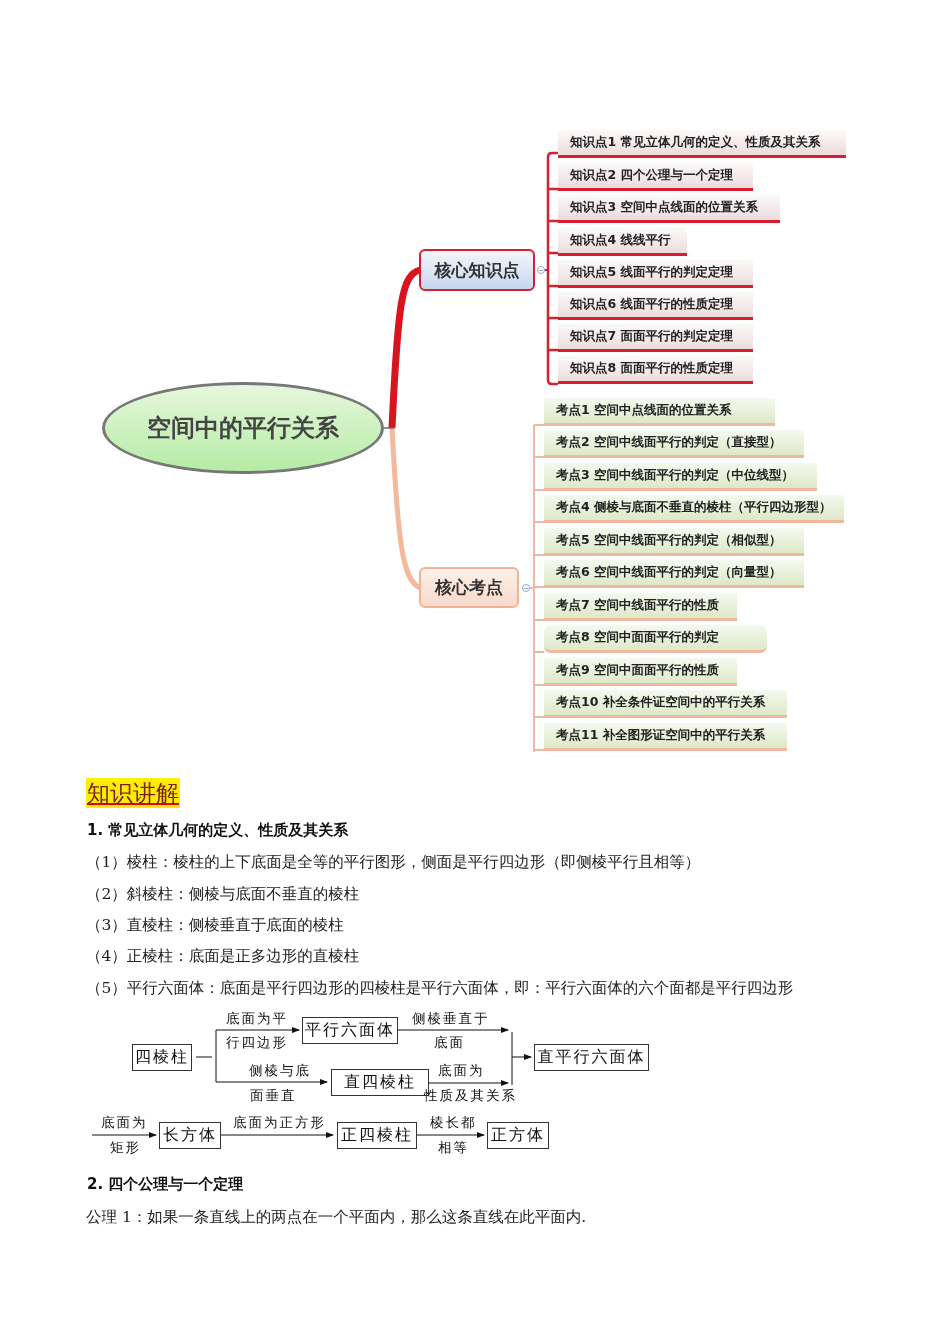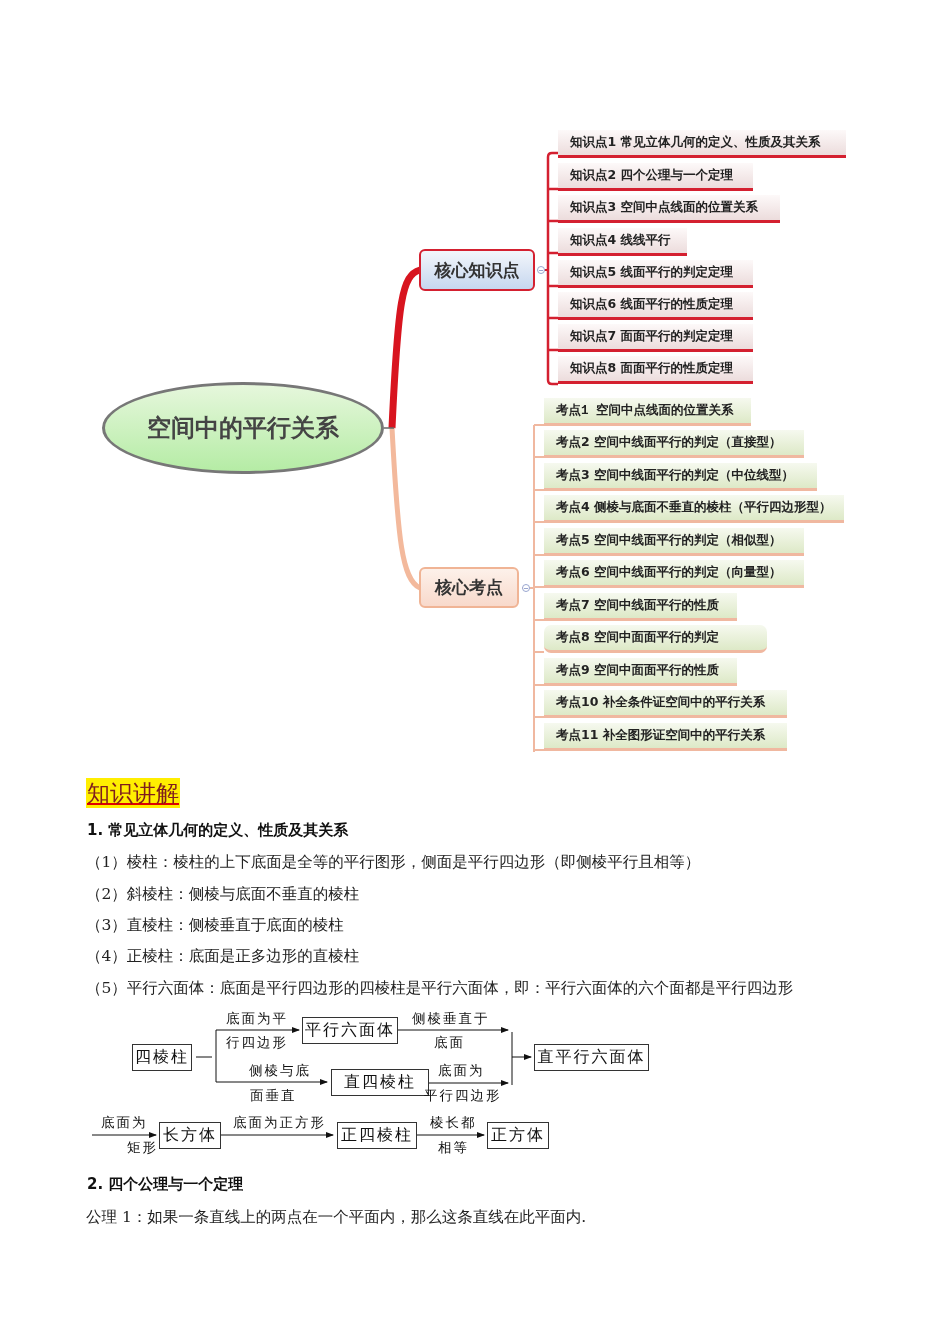--- a/index.html
+++ b/index.html
@@ -95,21 +95,21 @@
 
   <div class="leaf k" style="left:558px; top:130px; width:288px;">知识点1 常见立体几何的定义、性质及其关系</div>
   <div class="leaf k" style="left:558px; top:163px; width:195px;">知识点2 四个公理与一个定理</div>
   <div class="leaf k" style="left:558px; top:195px; width:222px;">知识点3 空间中点线面的位置关系</div>
   <div class="leaf k" style="left:558px; top:228px; width:129px;">知识点4 线线平行</div>
   <div class="leaf k" style="left:558px; top:260px; width:195px;">知识点5 线面平行的判定定理</div>
   <div class="leaf k" style="left:558px; top:292px; width:195px;">知识点6 线面平行的性质定理</div>
   <div class="leaf k" style="left:558px; top:324px; width:195px;">知识点7 面面平行的判定定理</div>
   <div class="leaf k" style="left:558px; top:356px; width:195px;">知识点8 面面平行的性质定理</div>
 
-  <div class="leaf e" style="left:544px; top:398px; width:207px;font-family:Liberation Mono, monospace;">考点1 空间中点线面的位置关系</div>
+  <div class="leaf e" style="left:544px; top:398px; width:231px;">考点1 空间中点线面的位置关系</div>
   <div class="leaf e" style="left:544px; top:430px; width:260px;">考点2 空间中线面平行的判定（直接型）</div>
   <div class="leaf e" style="left:544px; top:463px; width:273px;">考点3 空间中线面平行的判定（中位线型）</div>
   <div class="leaf e" style="left:544px; top:495px; width:300px;">考点4 侧棱与底面不垂直的棱柱（平行四边形型）</div>
   <div class="leaf e" style="left:544px; top:528px; width:260px;">考点5 空间中线面平行的判定（相似型）</div>
   <div class="leaf e" style="left:544px; top:560px; width:260px;">考点6 空间中线面平行的判定（向量型）</div>
   <div class="leaf e" style="left:544px; top:593px; width:193px;">考点7 空间中线面平行的性质</div>
   <div class="leaf e" style="left:544px; top:625px; width:223px;border-radius:7px;">考点8 空间中面面平行的判定</div>
   <div class="leaf e" style="left:544px; top:658px; width:193px;">考点9 空间中面面平行的性质</div>
   <div class="leaf e" style="left:544px; top:690px; width:243px;">考点10 补全条件证空间中的平行关系</div>
   <div class="leaf e" style="left:544px; top:723px; width:243px;">考点11 补全图形证空间中的平行关系</div>
@@ -157,22 +157,22 @@
   <div class="fbox" style="left:337px; top:1122px; width:80px; height:27px;">正四棱柱</div>
   <div class="fbox" style="left:487px; top:1122px; width:62px; height:27px;">正方体</div>
 
   <div class="flabel" style="left:226px; top:1010px;">底面为平</div>
   <div class="flabel" style="left:226px; top:1034px;">行四边形</div>
   <div class="flabel" style="left:412px; top:1010px;">侧棱垂直于</div>
   <div class="flabel" style="left:434px; top:1034px;">底面</div>
   <div class="flabel" style="left:242px; top:1062px;margin-left:7px;">侧棱与底</div>
   <div class="flabel" style="left:250px; top:1087px;">面垂直</div>
   <div class="flabel" style="left:438px; top:1062px;">底面为</div>
-  <div class="flabel" style="left:424px; top:1087px;">平行四边形</div>
+  <div class="flabel" style="left:424px; top:1087px;">性质及其关系</div>
   <div class="flabel" style="left:101px; top:1114px;">底面为</div>
-  <div class="flabel" style="left:110px; top:1139px;margin-left:17px;">矩形</div>
+  <div class="flabel" style="left:110px; top:1139px;">矩形</div>
   <div class="flabel" style="left:233px; top:1114px;">底面为正方形</div>
   <div class="flabel" style="left:430px; top:1114px;">棱长都</div>
   <div class="flabel" style="left:438px; top:1139px;">相等</div>
 </div>
 
 <div class="sec-title" style="top:1175px;">2.  四个公理与一个定理</div>
 <div class="para" style="top:1207px;">公理 1：如果一条直线上的两点在一个平面内，那么这条直线在此平面内.</div>
 
 </body></html>

